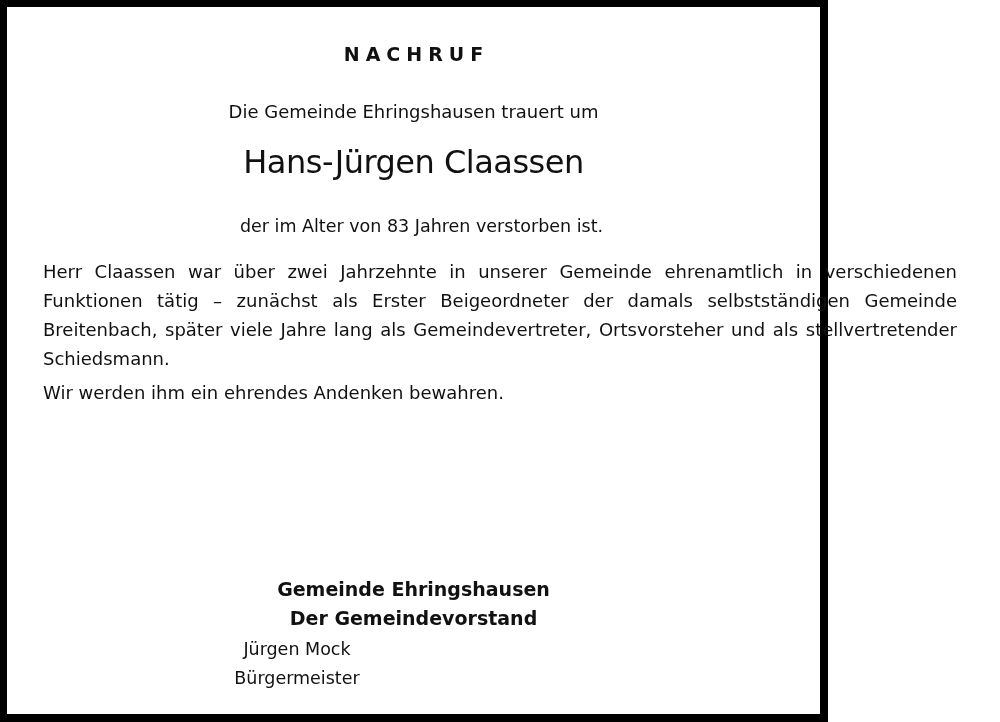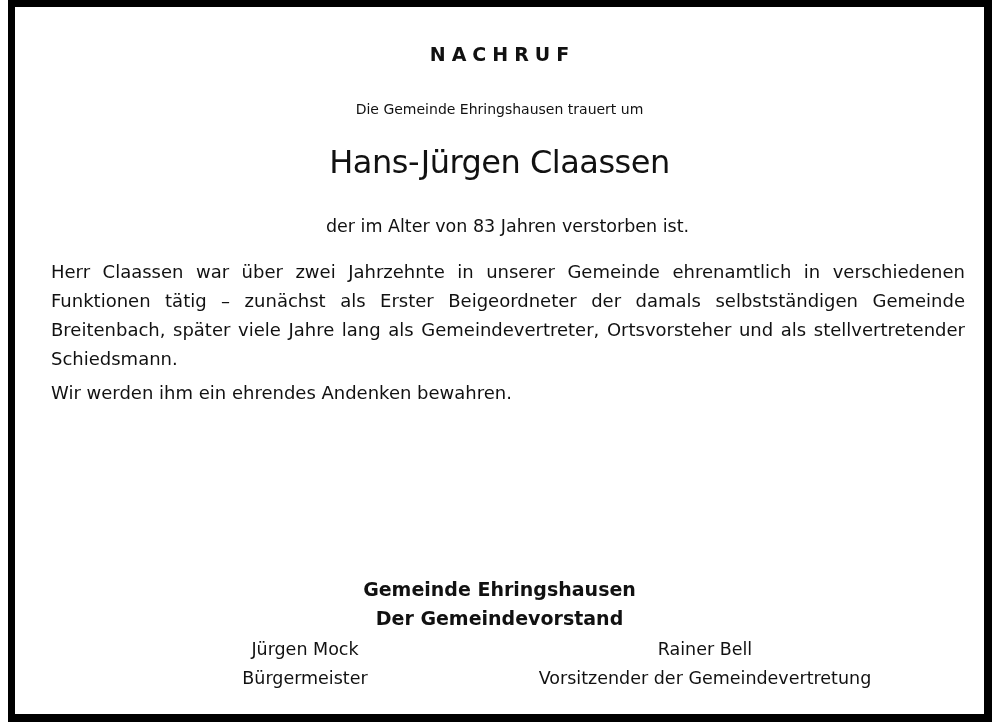--- a/index.html
+++ b/index.html
@@ -1,33 +1,33 @@
 <!DOCTYPE html>
 <html><head>
   <meta charset="utf-8">
   <style>
     html, body { margin: 0; padding: 0; background: #ffffff; }
     body { width: 1000px; height: 722px; overflow: hidden; }
     .frame {
-      position: absolute; left: 8px; top: 0;
-      width: 984px; height: 722px;
+      position: absolute; left: 0; top: 0;
+      width: 828px; height: 722px;
       box-sizing: border-box;
       border-style: solid; border-color: #000000;
       border-width: 7px 8px 8px 7px;
       background: #ffffff;
       color: #111111;
       font-family: "DejaVu Sans", sans-serif;
     }
     .abs { position: absolute; }
     .center { left: 0; right: 0; text-align: center; }
     .kicker {
       top: 36px; font-size: 19px; font-weight: bold;
       letter-spacing: 6px; padding-left: 6px;
     }
-    .intro { top: 94px; font-size: 14px; }
+    .intro { top: 94px; font-size: 18px; }
     .name { top: 136px; font-size: 32px; font-weight: normal; letter-spacing: -0.5px; }
     .age { top: 209px; font-size: 17.5px; margin-left: 16px; }
     .body {
       left: 36px; width: 914px; top: 250px;
       font-size: 18px; line-height: 29px;
       text-align: justify;
     }
     .body p { margin: 0 0 5px 0; }
     .body p.last { text-align: left; }
     .sign-org {
@@ -58,18 +58,14 @@
   <div class="abs signer signer-left">
     <div>Jürgen Mock</div>
     <div>Bürgermeister</div>
   </div>
 
   <div class="abs center sign-org">
     <div>Gemeinde Ehringshausen</div>
     <div>Der Gemeindevorstand</div>
   </div>
 
-  <div class="abs signer signer-right">
-    <div>Rainer Bell</div>
-    <div>Vorsitzender der Gemeindevertretung</div>
-  </div>
 
 </div>
 
 </body></html>

